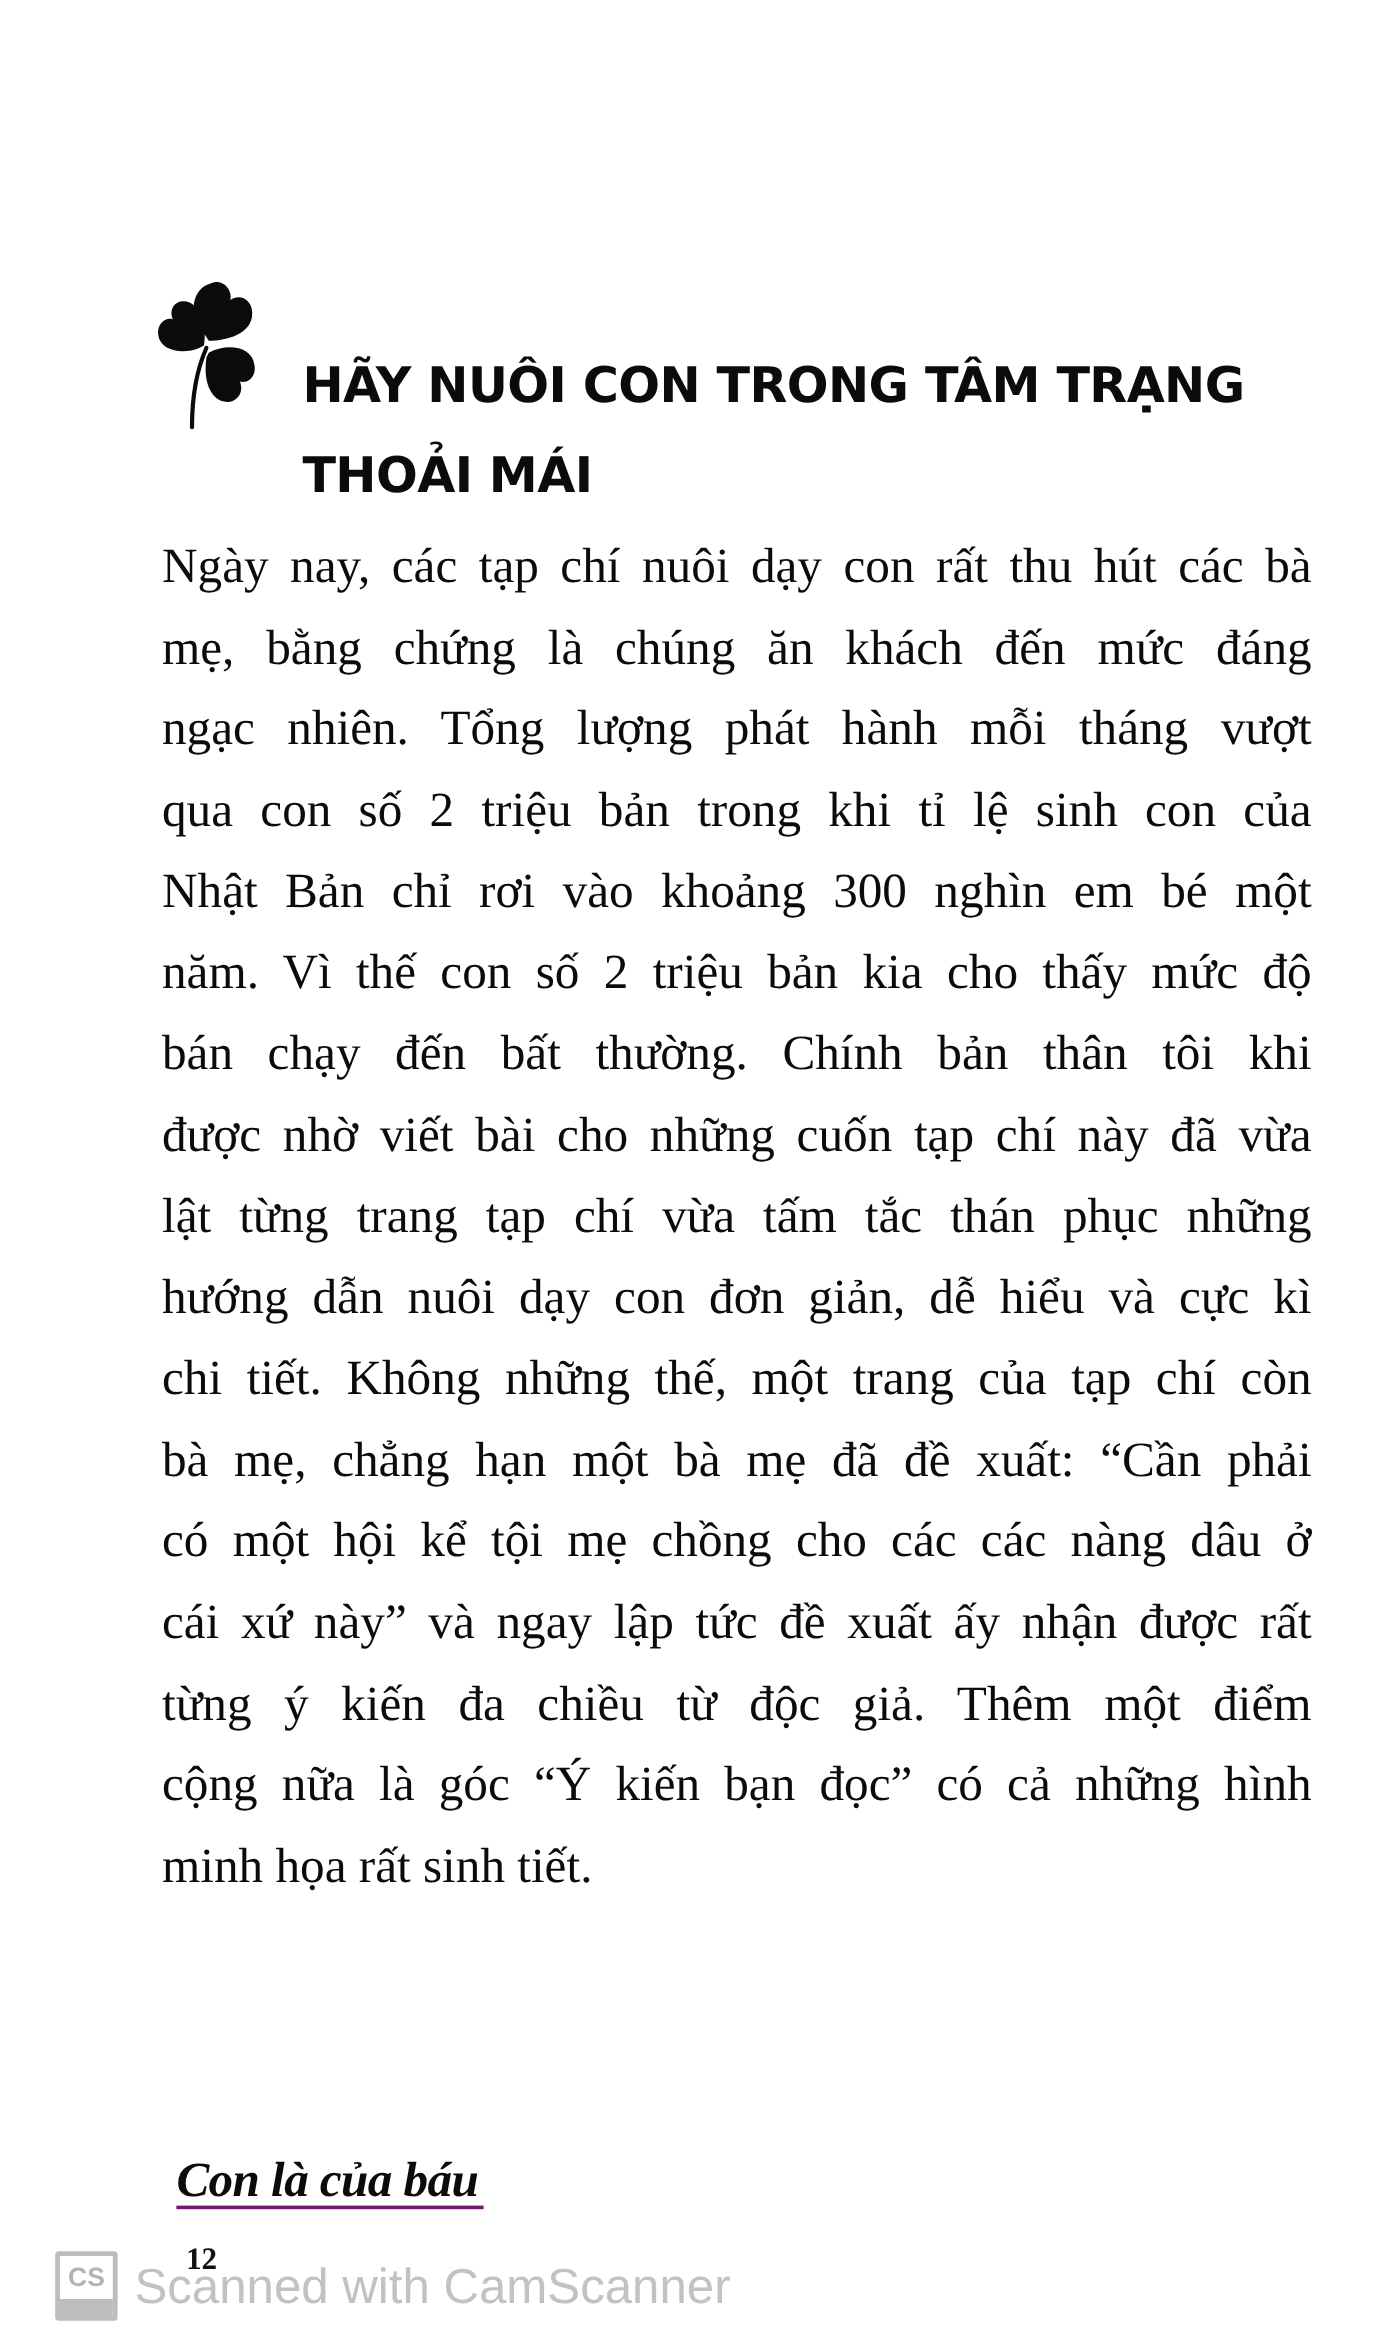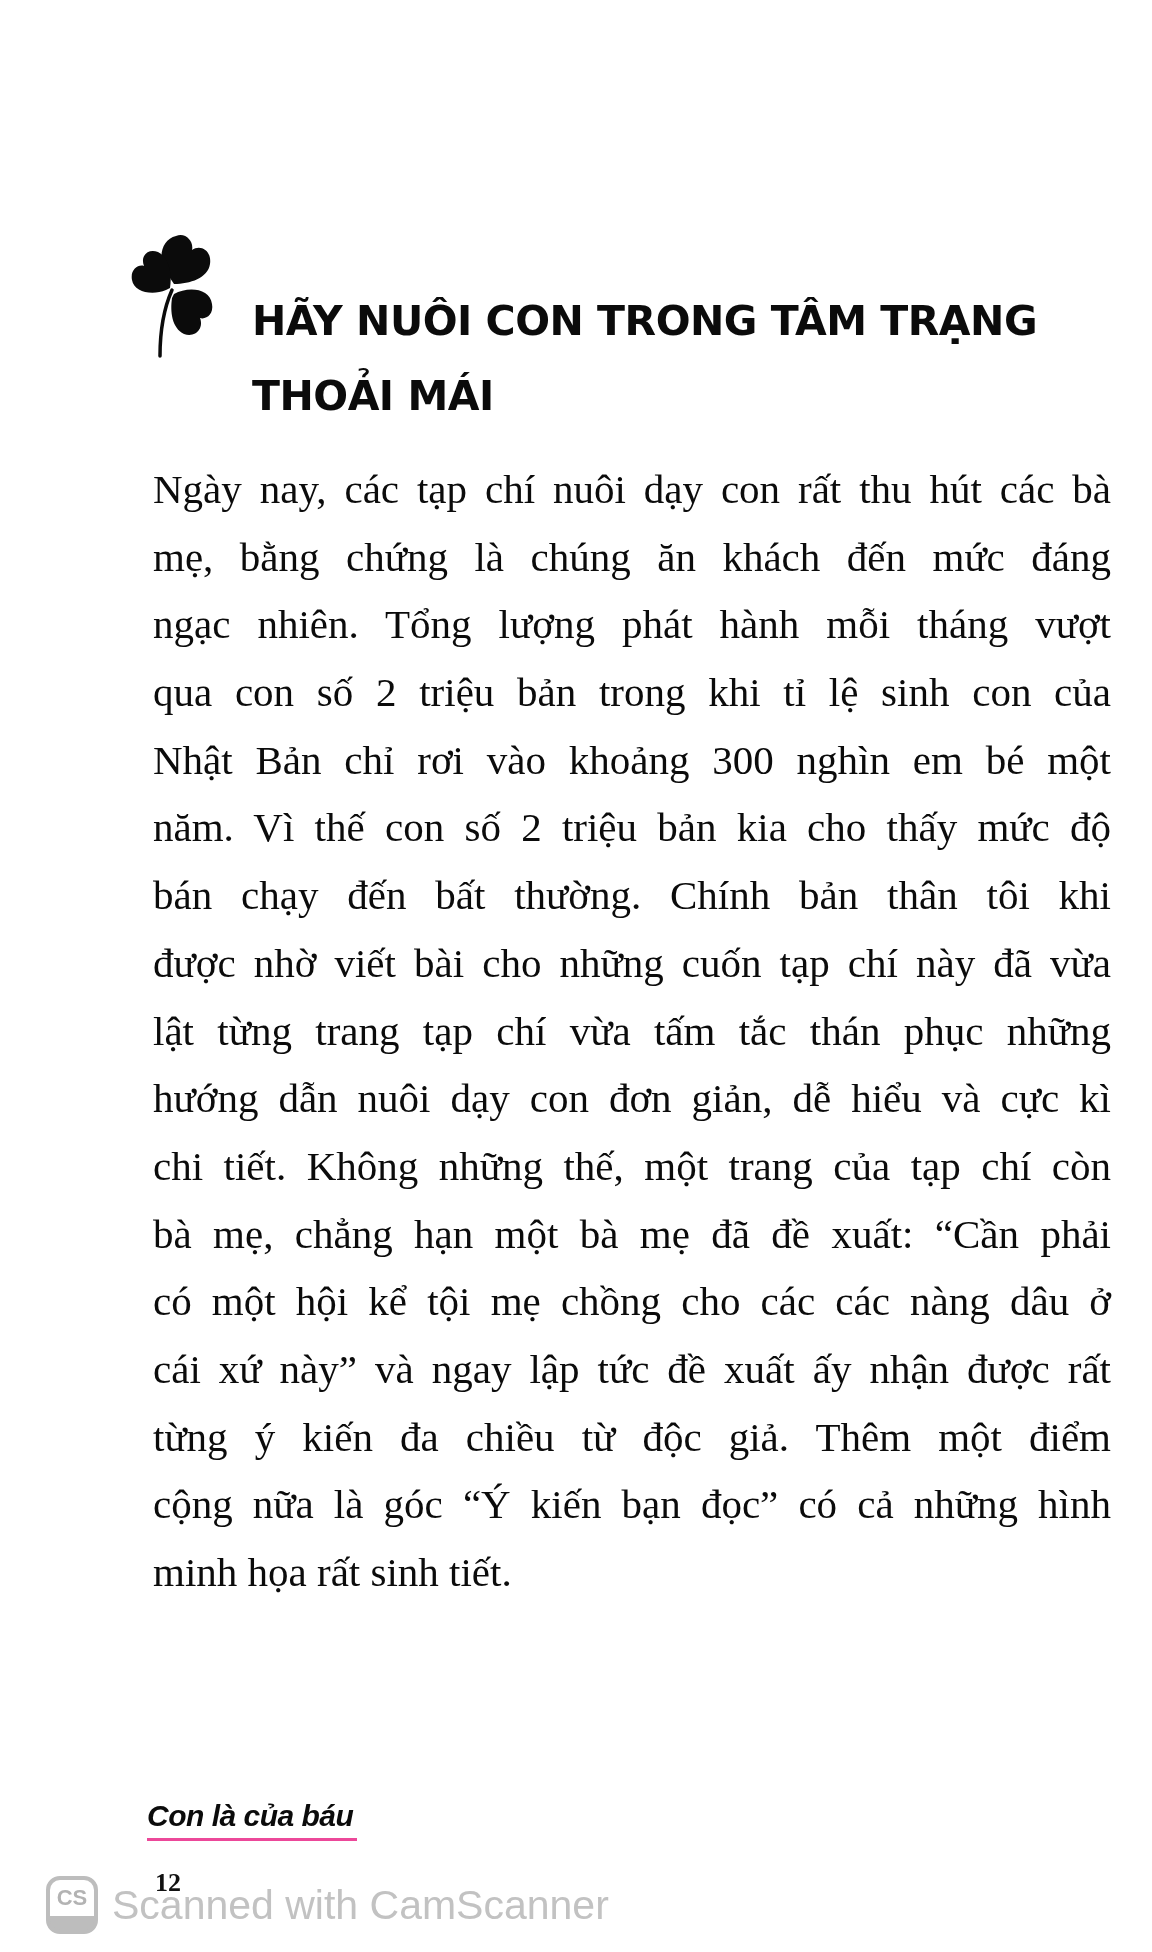--- a/index.html
+++ b/index.html
@@ -11,42 +11,42 @@
     .heading {
       position: absolute; left: 238px; top: 270px; width: 760px;
       font-family: "DejaVu Sans", sans-serif; font-weight: bold;
       font-size: 41px; line-height: 75px; letter-spacing: -0.5px;
       color: #0b0b0b; margin: 14px;
     }
     .heading span { display: block; white-space: nowrap; }
     .body-text {
       position: absolute; left: 135px; top: 438px; width: 958px;
       font-family: "Liberation Serif", serif; font-size: 41px;
-      line-height: 67.7px; color: #0b0b0b; margin: 18px;
+      line-height: 67.7px; color: #0b0b0b; margin: 0;
     }
     .body-text .ln {
       display: block; text-align: justify; text-align-last: justify;
       white-space: nowrap; height: 67.7px;
     }
     .body-text .ln.last { text-align-last: left; }
     .footer-title {
       position: absolute; left: 147px; top: 1796px;
-      font-family: Liberation Sans, sans-serif; font-style: italic; font-weight: bold;
-      font-size: 30px; line-height: 40px; letter-spacing: -0.5px;
-      border-bottom: 3px solid #ec4899; padding-bottom: 2px; padding-right: 4px;
+      font-family: Liberation Serif, serif; font-style: italic; font-weight: bold;
+      font-size: 41px; line-height: 40px; letter-spacing: -0.5px;
+      border-bottom: 3px solid #701a75; padding-bottom: 2px; padding-right: 4px;
     }
     .page-number {
       position: absolute; left: 155px; top: 1868px;
       font-family: "Liberation Serif", serif; font-weight: bold; font-size: 26px;
       color: #111; z-index: 3;
     }
     .watermark { position: absolute; left: 46px; top: 1876px; height: 62px; z-index: 2; }
     .wm-logo {
       position: absolute; left: 0; top: 0; width: 52px; height: 58px;
-      border: 4px solid #bdbdbd; border-radius: 14px; box-sizing: border-box;
+      border: 4px solid #bdbdbd; border-radius: 3px; box-sizing: border-box;
       background: linear-gradient(#fff 0 72%, #bdbdbd 72% 100%);
       font-family: "Liberation Sans", sans-serif; font-weight: bold;
       font-size: 22px; color: #b3b3b3; text-align: center; line-height: 36px;
     }
     .wm-text {
       position: absolute; left: 66px; top: 4px; white-space: nowrap;
       font-family: "Liberation Sans", sans-serif; font-size: 41px;
       line-height: 50px; color: #c2c2c2;
     }
   </style>

